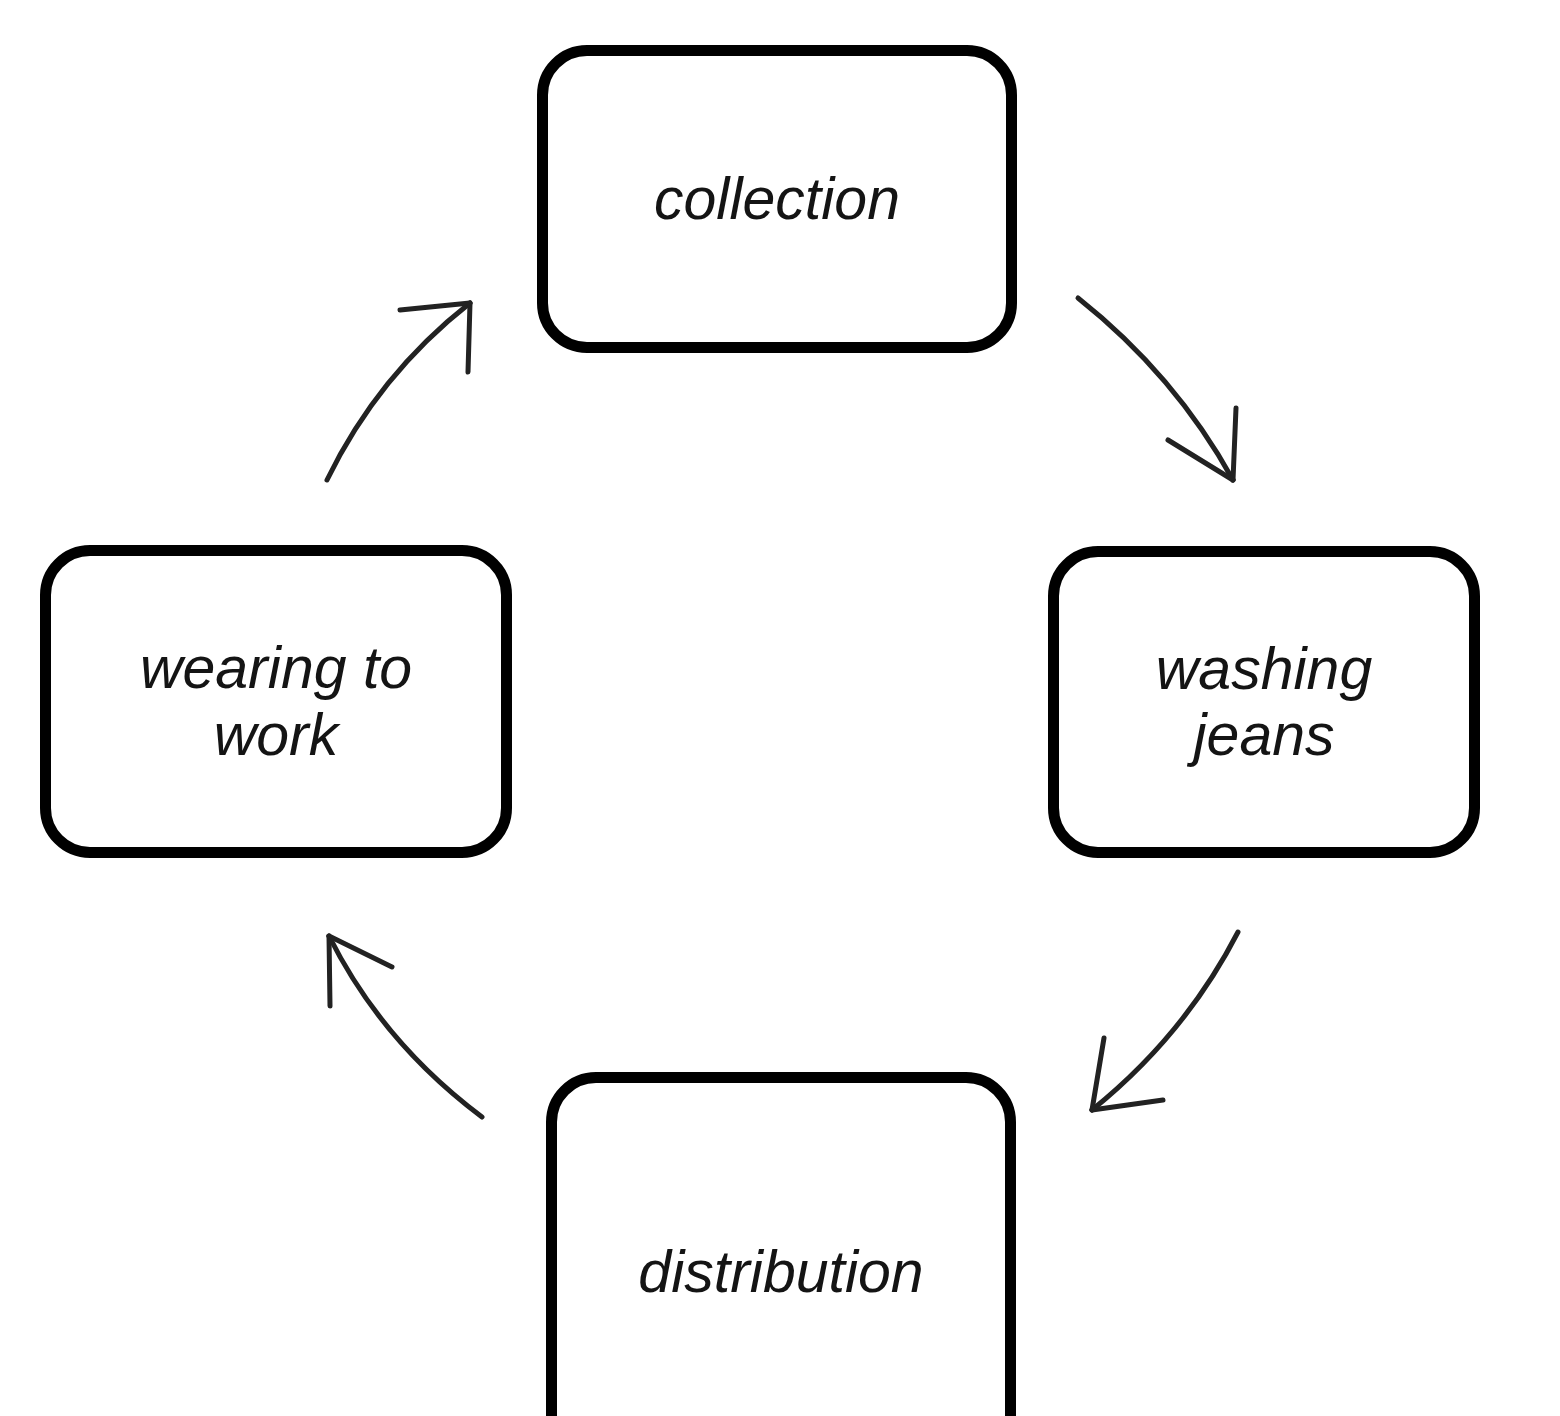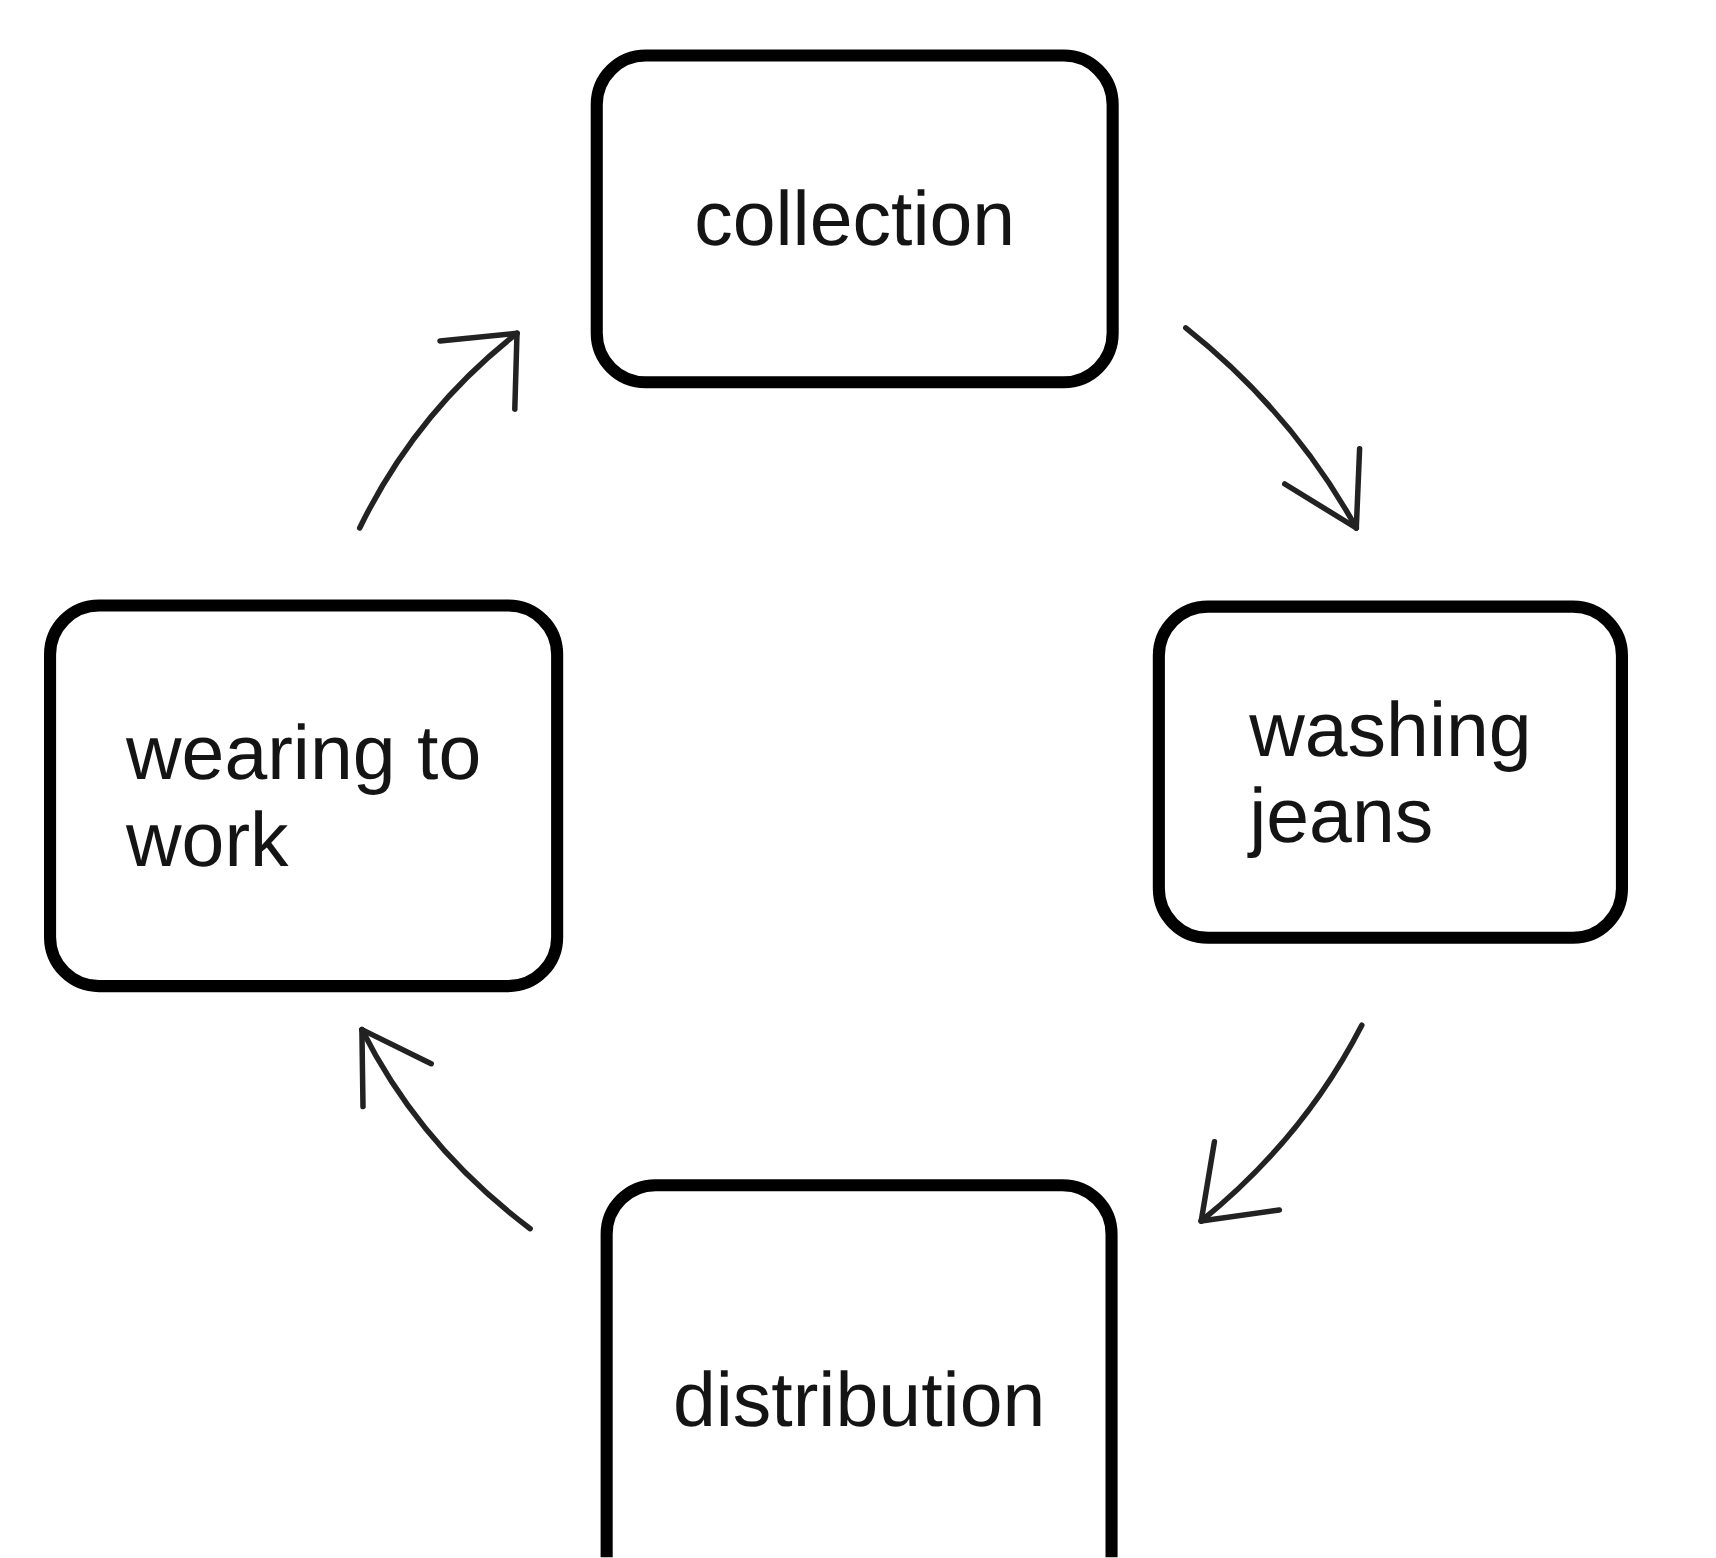--- a/index.html
+++ b/index.html
@@ -34,30 +34,31 @@
     box-sizing: border-box;
     background: #ffffff;
     border: 11px solid #000000;
     border-radius: 50px;
     display: flex;
     align-items: center;
     justify-content: center;
     padding: 0 10px;
   }
   .node .label {
-    font-size: 70px;
+    font-size: 59px;
     color: #141414;
-    text-align: left;
+    text-align: center;
     line-height: 1.12;
     white-space: pre-line;
+    font-style: italic;
   }
   .node-top    { left: 537px;  top: 45px;   width: 480px; height: 308px; }
   .node-right  { left: 1048px; top: 546px;  width: 432px; height: 312px; }
   .node-bottom { left: 546px;  top: 1072px; width: 470px; height: 400px; }
-  .node-left   { left: 40px;   top: 545px;  width: 472px; height: 357px; }
+  .node-left   { left: 40px;   top: 545px;  width: 472px; height: 313px; }
 </style>
 </head>
 <body>
 
 <div class="canvas">
 
   <svg class="arrows-layer" viewBox="0 0 1560 1416" xmlns="http://www.w3.org/2000/svg" aria-hidden="true">
     <g>
       <path d="M 1078 298 Q 1175 375 1233 480"></path>
       <path d="M 1233 480 L 1236 408"></path>

